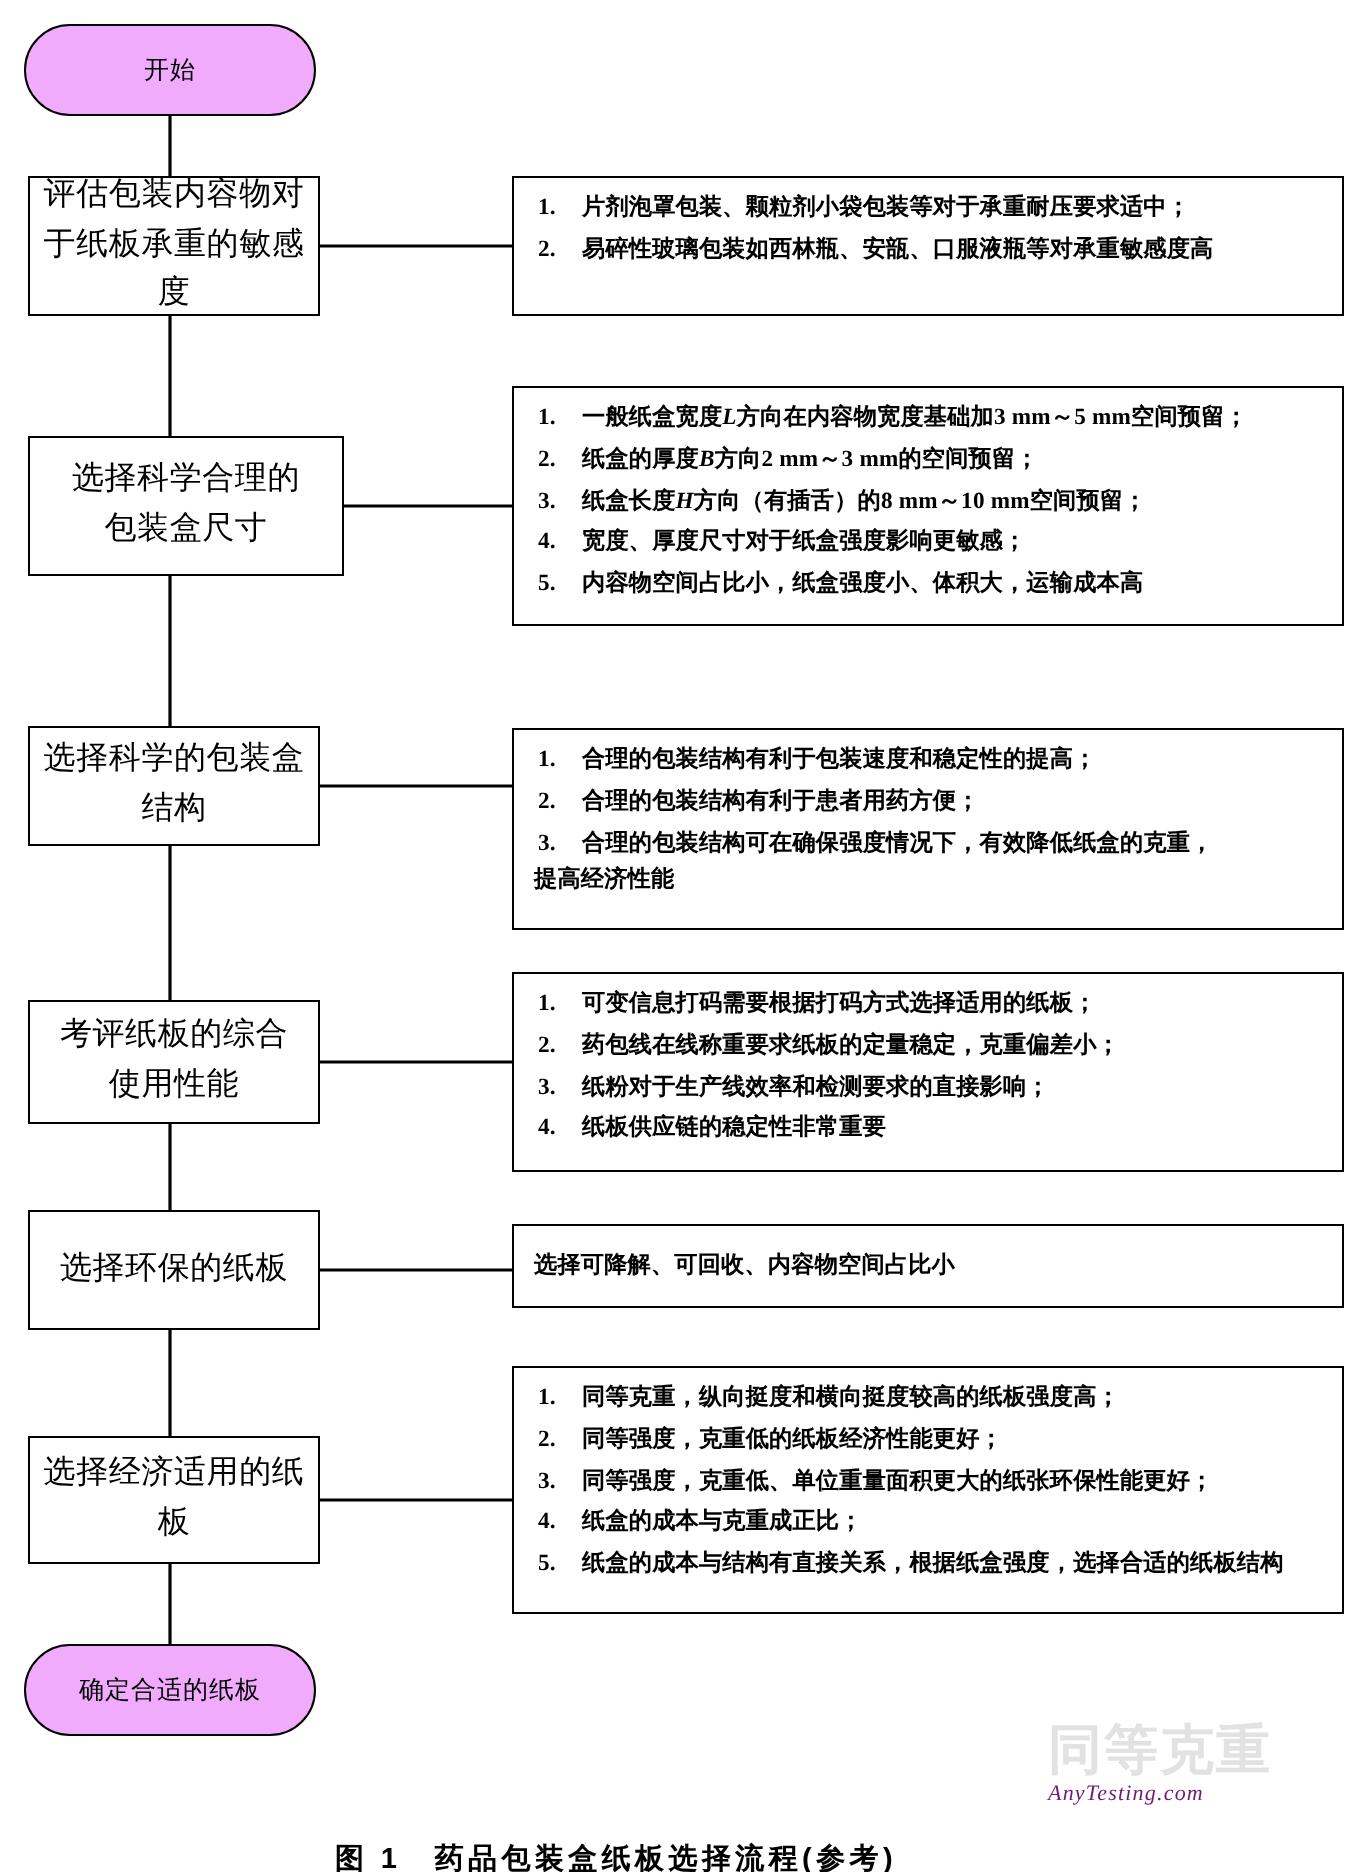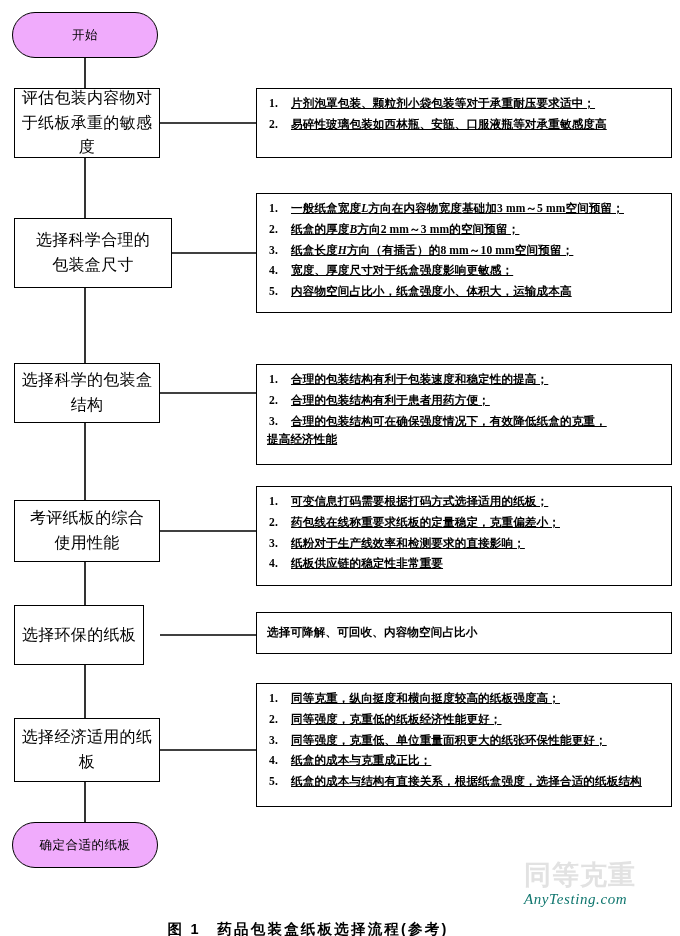--- a/index.html
+++ b/index.html
@@ -84,21 +84,20 @@
     list-style: none;
     counter-reset: dlist;
   }
   .detail li {
     counter-increment: dlist;
     position: relative;
     padding-left: 24px;
     margin: 0 0 2px 0;
     line-height: 1.62;
     white-space: nowrap;
-    text-decoration: underline;
   }
   .detail li::before {
     content: counter(dlist) ".";
     position: absolute;
     left: 2px;
     top: 0;
     width: 18px;
     font-weight: 600;
   }
   .detail li .cont {
@@ -144,22 +143,22 @@
     font-size: 27px;
     font-weight: 700;
     color: #e2e2e2;
     letter-spacing: 1px;
     line-height: 1;
     white-space: nowrap;
   }
   .watermark .wm-en {
     font-family: "Liberation Serif", "DejaVu Serif", serif;
     font-style: italic;
-    font-size: 15px;
-    color: #0f766e;
+    font-size: 11px;
+    color: #701a75;
     letter-spacing: 0.6px;
     margin-top: 2px;
     white-space: nowrap;
   }
 </style>
 </head>
 <body>
 
 <div class="canvas">
 
@@ -206,21 +205,21 @@
     </span>
   </div>
 
   <div class="process" style="left:14px; top:500px; width:146px; height:62px;">
     <span class="ptext">
       <span>考评纸板的综合</span><br>
       <span>使用性能</span>
     </span>
   </div>
 
-  <div class="process" style="left:14px; top:605px; width:130px; height:60px;">
+  <div class="process" style="left:14px; top:605px; width:146px; height:60px;">
     <span class="ptext">选择环保的纸板</span>
   </div>
 
   <div class="process" style="left:14px; top:718px; width:146px; height:64px;">
     <span class="ptext">选择经济适用的纸板</span>
   </div>
 
   <div class="terminal" style="left:12px; top:822px; width:146px; height:46px;">
     <span>确定合适的纸板</span>
   </div>

